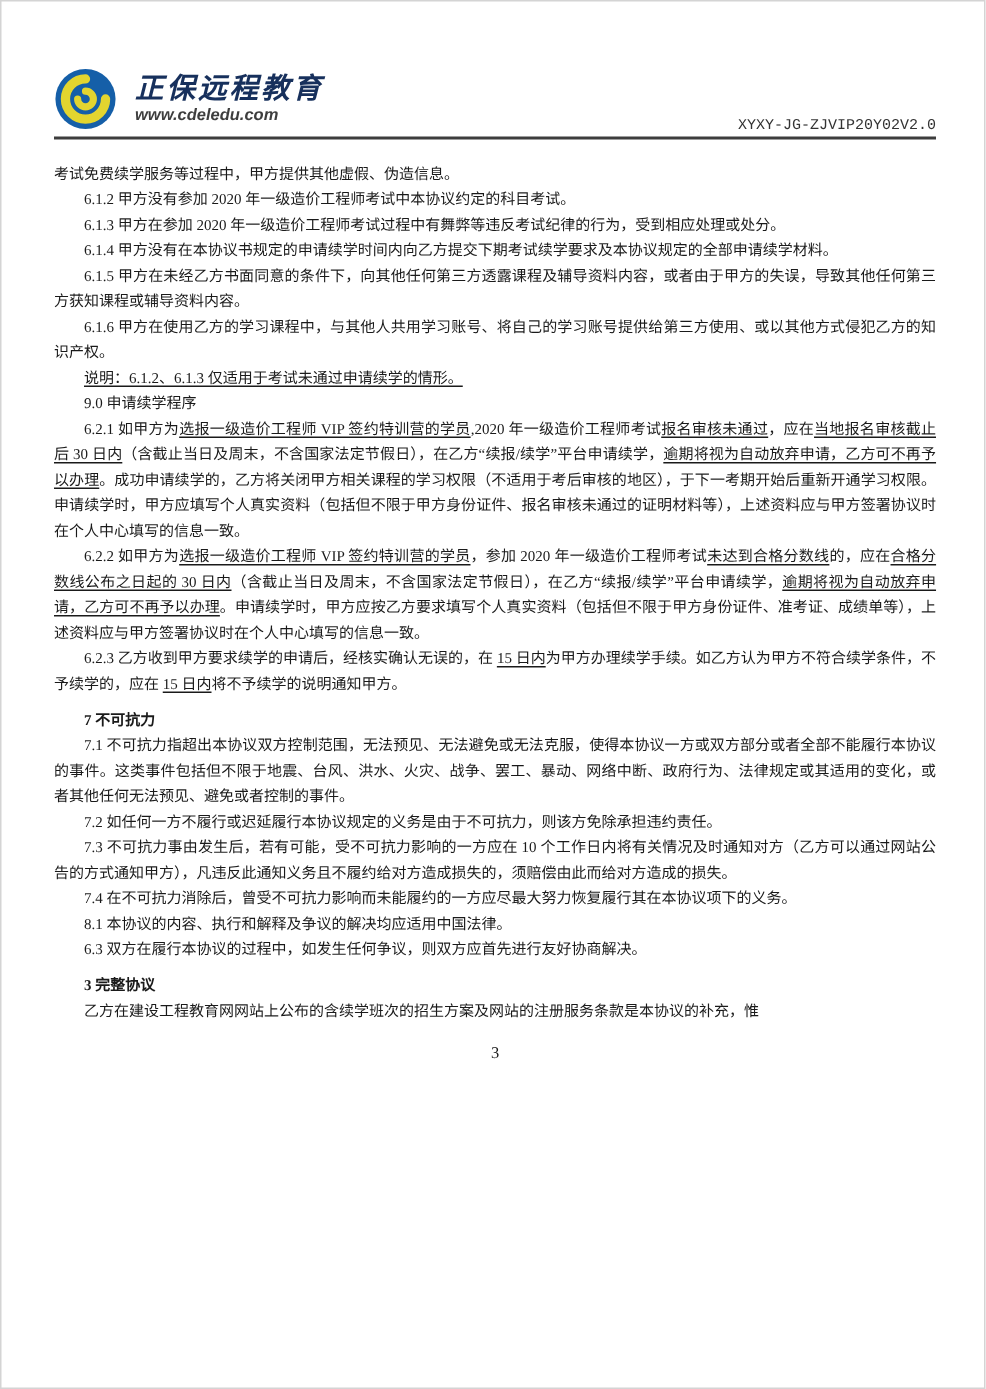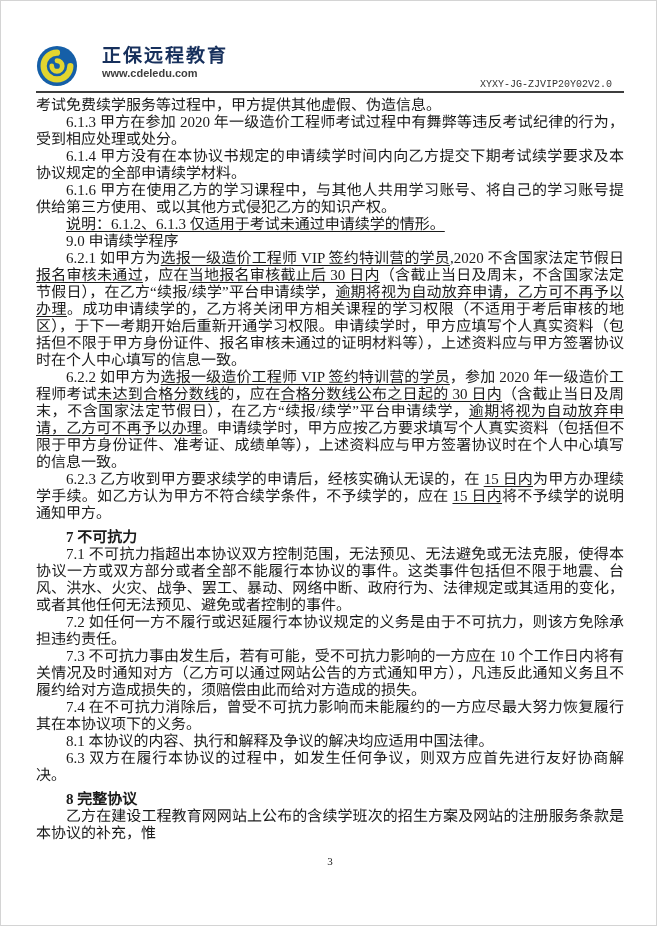--- a/index.html
+++ b/index.html
@@ -16,42 +16,42 @@
   body{
     background:#ffffff;
     box-shadow:inset 0 0 0 1px var(--page-edge);
     font-family:"Liberation Serif","DejaVu Serif",serif;
     color:var(--body-text);
     overflow:hidden;
   }
   .page{width:657px;height:926px;padding:0 33px 0 36px;position:relative;}
   
   .hdr{margin-top:45px;position:relative;height:44px;}
-  .logo-row{display:flex;align-items:flex-start;gap:24px;}
+  .logo-row{display:flex;align-items:center;gap:12px;font-style:italic;}
   .logo-mark{width:42px;height:42px;flex:0 0 auto;}
   .logo-text .brand{
     font-size:19px;font-weight:bold;color:var(--brand-text);
     letter-spacing:2px;line-height:22px;
     font-family:"Liberation Sans","DejaVu Sans",sans-serif;
   }
   .logo-text .site{
     font-size:11px;font-weight:bold;color:var(--website-text);line-height:13px;
     font-family:"Liberation Sans","DejaVu Sans",sans-serif;
   }
   .doccode{
-    position:absolute;right:12px;bottom:-1px;
+    position:absolute;right:0;bottom:-1px;
     font-size:10px;color:#333;
     font-family:"Liberation Mono","DejaVu Sans Mono",monospace;
     letter-spacing:0;
   }
   .rule{border:none;border-top:2.5px solid var(--rule);margin-top:2px;}
   
   .doc{
-    margin-top:4px;
-    font-size:15px;line-height:17px;
+    margin-top:15px;
+    font-size:10px;line-height:17px;
     text-align:justify;
   }
   .doc p{text-indent:2em;}
   .doc p.noindent{text-indent:0;}
   .doc p.heading{font-weight:bold;margin-top:7px;}
   .doc u{text-decoration:underline;text-underline-offset:2px;text-decoration-thickness:1px;}
   
   .ftr{margin-top:13px;text-align:center;font-size:11px;}
 </style>
 </head>
@@ -71,36 +71,38 @@
         <div class="site">www.cdeledu.com</div>
       </div>
     </div>
     <div class="doccode">XYXY-JG-ZJVIP20Y02V2.0</div>
   </header>
 
   <hr class="rule">
 
   <main class="doc">
       <p class="noindent"><span>考试免费续学服务等过程中，甲方提供其他虚假、伪造信息。</span></p>
+      <p><span>6.1.2 甲方没有参加 2020 年一级造价工程师考试中本协议约定的科目考试。</span></p>
       <p><span>6.1.3 甲方在参加 2020 年一级造价工程师考试过程中有舞弊等违反考试纪律的行为，受到相应处理或处分。</span></p>
       <p><span>6.1.4 甲方没有在本协议书规定的申请续学时间内向乙方提交下期考试续学要求及本协议规定的全部申请续学材料。</span></p>
+      <p><span>6.1.5 甲方在未经乙方书面同意的条件下，向其他任何第三方透露课程及辅导资料内容，或者由于甲方的失误，导致其他任何第三方获知课程或辅导资料内容。</span></p>
       <p><span>6.1.6 甲方在使用乙方的学习课程中，与其他人共用学习账号、将自己的学习账号提供给第三方使用、或以其他方式侵犯乙方的知识产权。</span></p>
       <p><u>说明：6.1.2、6.1.3 仅适用于考试未通过申请续学的情形。</u></p>
       <p><span>9.0 申请续学程序</span></p>
-      <p><span>6.2.1 如甲方为</span><u>选报一级造价工程师 VIP 签约特训营的学员</u><span>,2020 不含国家法定节假日</span><u>报名审核未通过</u><span>，应在</span><u>当地报名审核截止后 30 日内</u><span>（含截止当日及周末，不含国家法定节假日），在乙方“续报/续学”平台申请续学，</span><u>逾期将视为自动放弃申请，乙方可不再予以办理</u><span>。成功申请续学的，乙方将关闭甲方相关课程的学习权限（不适用于考后审核的地区），于下一考期开始后重新开通学习权限。申请续学时，甲方应填写个人真实资料（包括但不限于甲方身份证件、报名审核未通过的证明材料等），上述资料应与甲方签署协议时在个人中心填写的信息一致。</span></p>
+      <p><span>6.2.1 如甲方为</span><u>选报一级造价工程师 VIP 签约特训营的学员</u><span>,2020 年一级造价工程师考试</span><u>报名审核未通过</u><span>，应在</span><u>当地报名审核截止后 30 日内</u><span>（含截止当日及周末，不含国家法定节假日），在乙方“续报/续学”平台申请续学，</span><u>逾期将视为自动放弃申请，乙方可不再予以办理</u><span>。成功申请续学的，乙方将关闭甲方相关课程的学习权限（不适用于考后审核的地区），于下一考期开始后重新开通学习权限。申请续学时，甲方应填写个人真实资料（包括但不限于甲方身份证件、报名审核未通过的证明材料等），上述资料应与甲方签署协议时在个人中心填写的信息一致。</span></p>
       <p><span>6.2.2 如甲方为</span><u>选报一级造价工程师 VIP 签约特训营的学员</u><span>，参加 2020 年一级造价工程师考试</span><u>未达到合格分数线</u><span>的，应在</span><u>合格分数线公布之日起的 30 日内</u><span>（含截止当日及周末，不含国家法定节假日），在乙方“续报/续学”平台申请续学，</span><u>逾期将视为自动放弃申请，乙方可不再予以办理</u><span>。申请续学时，甲方应按乙方要求填写个人真实资料（包括但不限于甲方身份证件、准考证、成绩单等），上述资料应与甲方签署协议时在个人中心填写的信息一致。</span></p>
       <p><span>6.2.3 乙方收到甲方要求续学的申请后，经核实确认无误的，在 </span><u>15 日内</u><span>为甲方办理续学手续。如乙方认为甲方不符合续学条件，不予续学的，应在 </span><u>15 日内</u><span>将不予续学的说明通知甲方。</span></p>
       <p class="heading"><span>7 不可抗力</span></p>
       <p><span>7.1 不可抗力指超出本协议双方控制范围，无法预见、无法避免或无法克服，使得本协议一方或双方部分或者全部不能履行本协议的事件。这类事件包括但不限于地震、台风、洪水、火灾、战争、罢工、暴动、网络中断、政府行为、法律规定或其适用的变化，或者其他任何无法预见、避免或者控制的事件。</span></p>
       <p><span>7.2 如任何一方不履行或迟延履行本协议规定的义务是由于不可抗力，则该方免除承担违约责任。</span></p>
       <p><span>7.3 不可抗力事由发生后，若有可能，受不可抗力影响的一方应在 10 个工作日内将有关情况及时通知对方（乙方可以通过网站公告的方式通知甲方），凡违反此通知义务且不履约给对方造成损失的，须赔偿由此而给对方造成的损失。</span></p>
       <p><span>7.4 在不可抗力消除后，曾受不可抗力影响而未能履约的一方应尽最大努力恢复履行其在本协议项下的义务。</span></p>
       <p><span>8.1 本协议的内容、执行和解释及争议的解决均应适用中国法律。</span></p>
       <p><span>6.3 双方在履行本协议的过程中，如发生任何争议，则双方应首先进行友好协商解决。</span></p>
-      <p class="heading"><span>8 完整协议</span></p>
+      <p class="heading"><span>3 完整协议</span></p>
       <p><span>乙方在建设工程教育网网站上公布的含续学班次的招生方案及网站的注册服务条款是本协议的补充，惟</span></p>
     </main>
 
   <footer class="ftr">
     <span>3</span>
   </footer>
 
 </div>
 
 </body></html>

